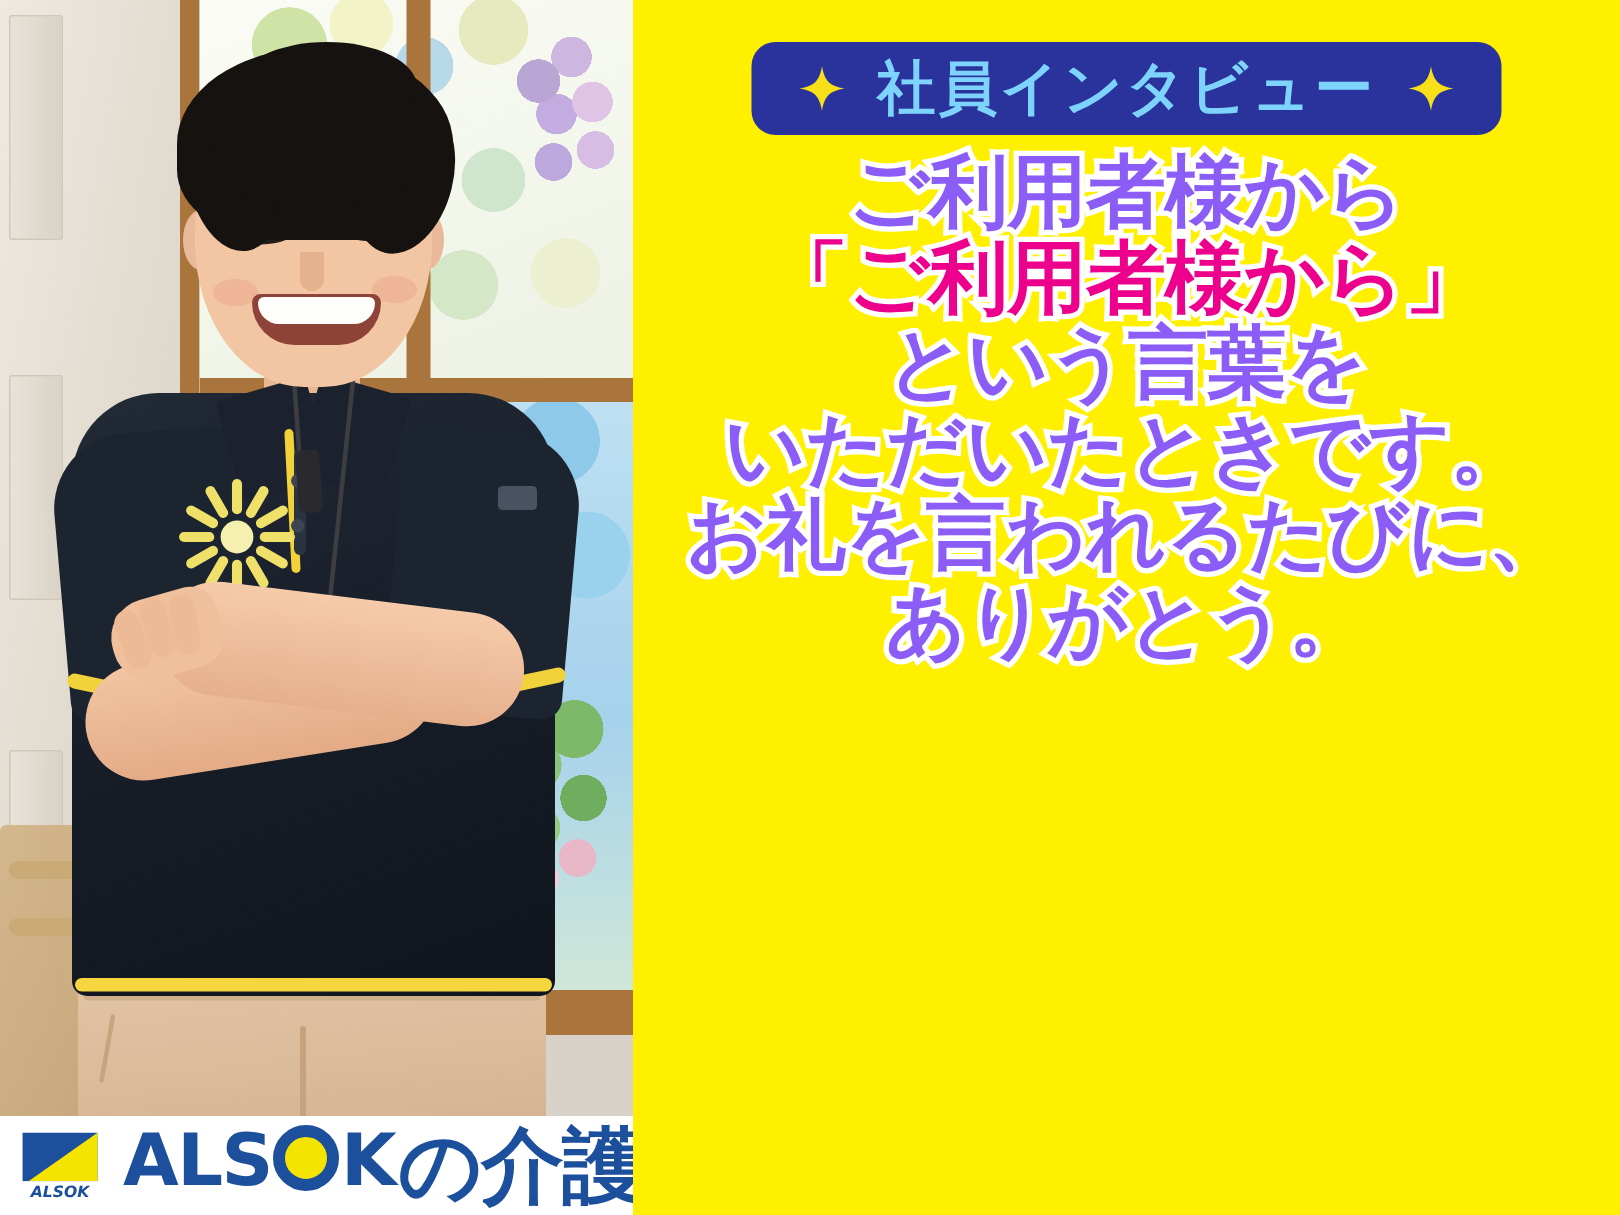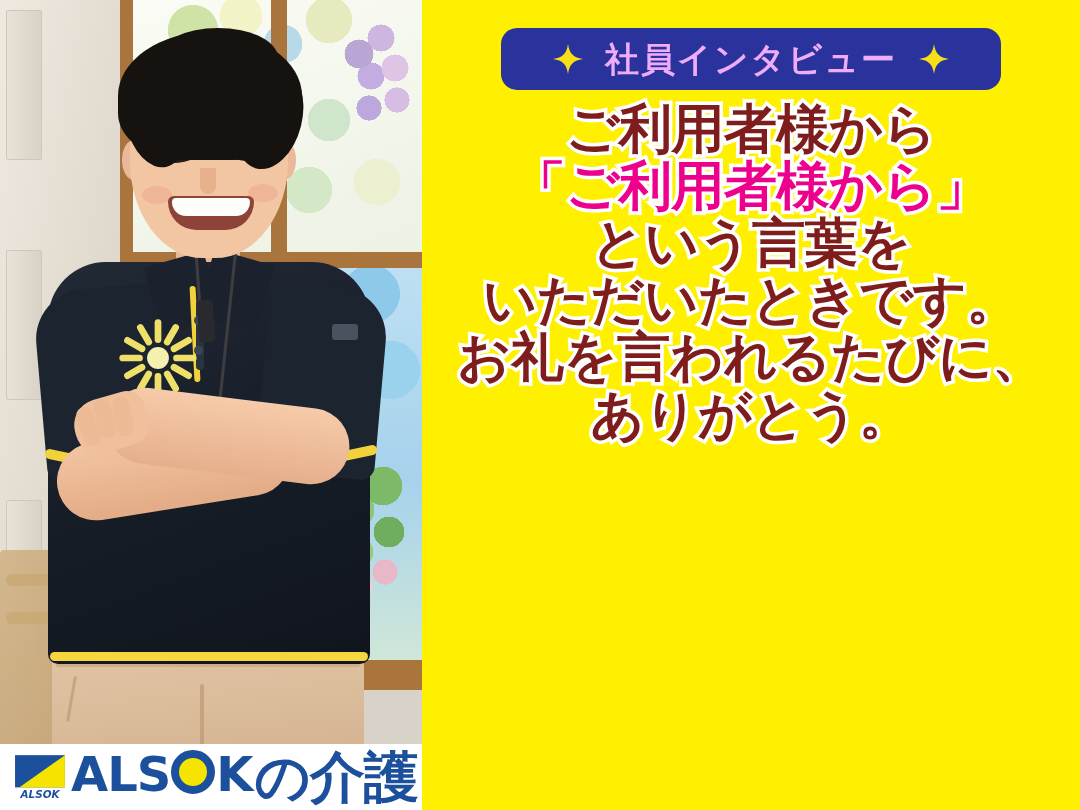--- a/index.html
+++ b/index.html
@@ -259,21 +259,21 @@
   .fly {
     position:absolute; left:200px; top:684px; width:4px; height:86px;
     background:#c29f78; border-radius:2px; opacity:.85;
   }
   .pocket-l { position:absolute; left:70px; top:676px; width:3px; height:46px; background:#c6a47d; border-radius:2px; transform:rotate(10deg); }
 
   
   #logo-bar {
     position:absolute; left:0; bottom:0; width:422px; height:66px;
     background:#ffffff;
-    display:flex; align-items:center; gap:5px;
+    display:flex; align-items:center; gap:16px;
     padding-left:14px;
   }
   .alsok-mark { width:52px; height:46px; flex:0 0 52px; }
   .alsok-mark svg { display:block; width:100%; height:100%; }
   .brand-text {
     display:flex; align-items:flex-start;
     font-weight:bold; color:#1c4f9c; letter-spacing:-1px;
     white-space:nowrap;
   }
   .brand-latin { font-size:48px; font-family:"DejaVu Sans", sans-serif; font-weight:bold; line-height:1; }
@@ -298,22 +298,22 @@
     position:relative;
     width:500px; height:62px;
     background:#29339b;
     border-radius:16px;
     display:flex; align-items:center; justify-content:center; gap:0px;
     flex:0 0 62px;
   }
   .sparkle { width:30px; height:30px; flex:0 0 30px; }
   .sparkle svg { display:block; width:100%; height:100%; }
   #badge-label {
-    color:#f0abfc;
-    font-size:34px;
+    color:#7dd3fc;
+    font-size:39px;
     font-weight:bold;
     letter-spacing:2px;
     line-height:1;
     margin:0 22px;
     white-space:nowrap;
   }
 
   #quote {
     margin-top:10px;
     width:100%;
@@ -321,21 +321,21 @@
     font-weight:bold;
     line-height:1.04;
   }
   .qline {
     font-size:53px;
     white-space:nowrap;
     letter-spacing:-0.5px;
     padding:1px 0;
   }
   .blk {
-    color:#7f1d1d;
+    color:#8b5cf6;
     -webkit-text-stroke:7px #ffffff;
     paint-order:stroke fill;
   }
   .mag {
     color:#ec008c;
     -webkit-text-stroke:7px #ffffff;
     paint-order:stroke fill;
   }
   .qline.mixed { display:flex; align-items:baseline; justify-content:center; }
 </style>

